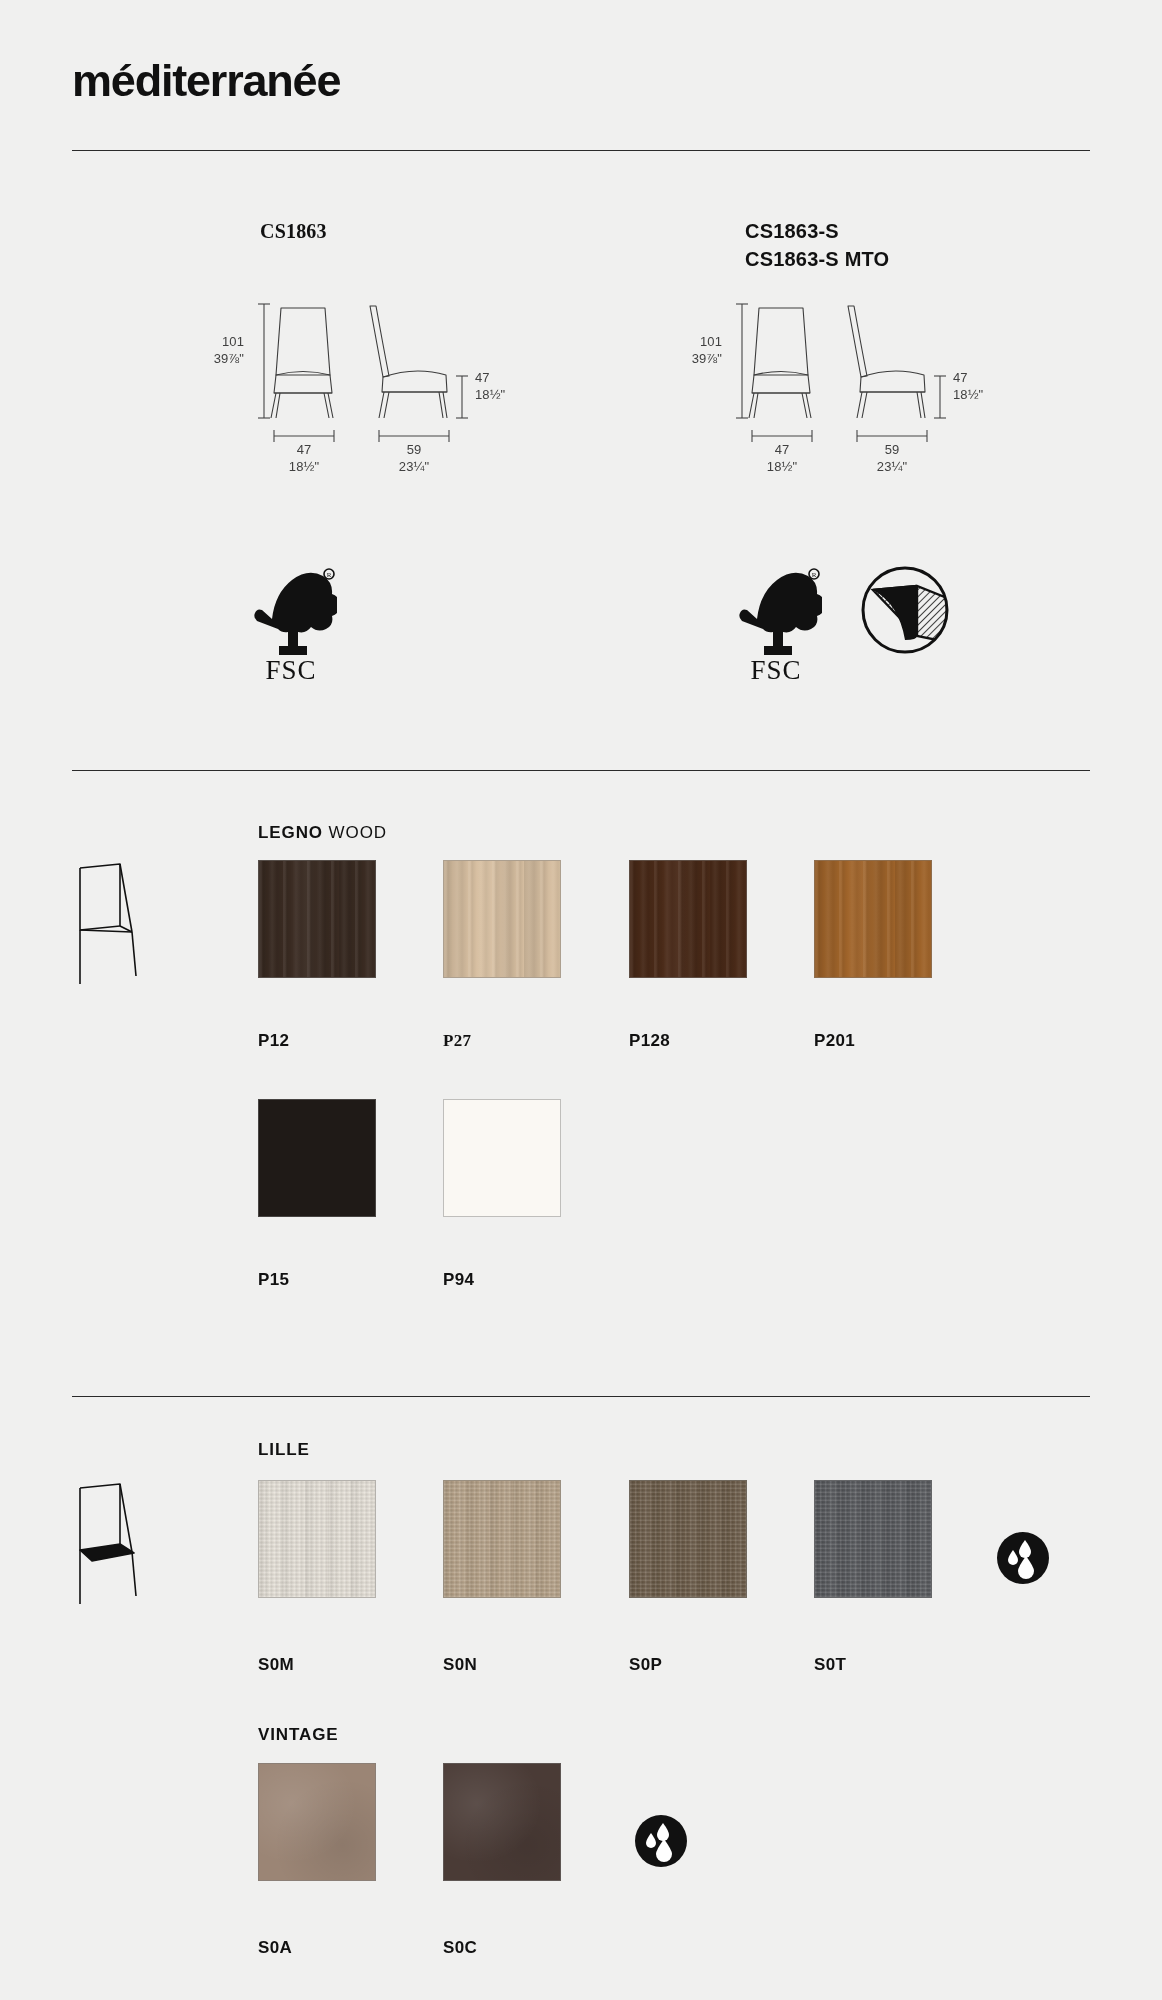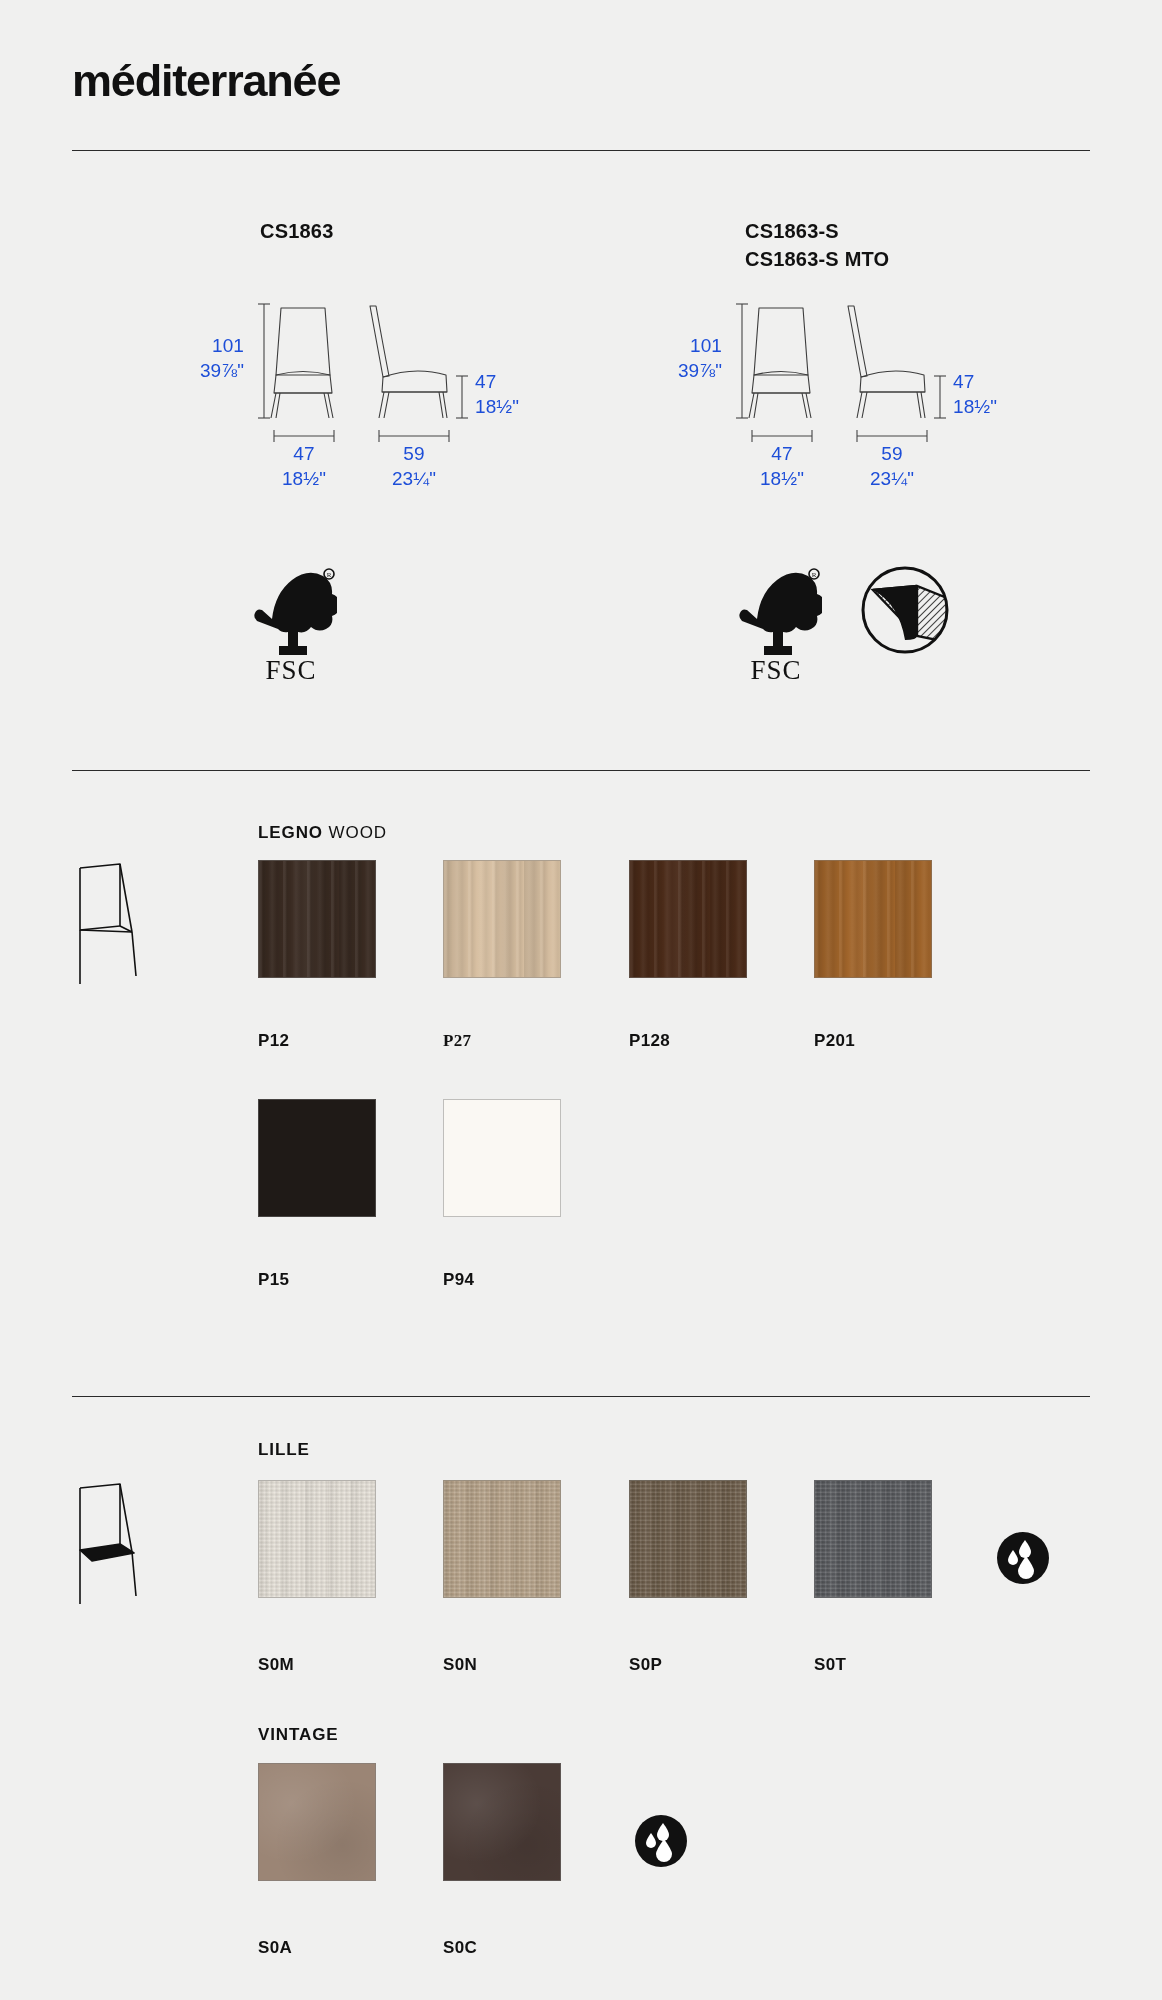--- a/index.html
+++ b/index.html
@@ -28,37 +28,37 @@
     width: 1018px;
     height: 0;
     border-top: 1.4px solid #2a2a2a;
   }
   #rule-top { top: 150px; }
   #rule-mid { top: 770px; }
   #rule-low { top: 1396px; }
 
   
   .product { position: absolute; top: 218px; }
-  #product-a { left: 260px; }
+  #product-a { left: 260px; font-family: Liberation Serif, serif; }
   #product-b { left: 745px; }
   .prod-code {
     font-size: 20px;
     font-weight: bold;
     letter-spacing: 0.2px;
     line-height: 1.38;
     white-space: pre-line;
   }
 
   .diagram { position: absolute; top: 300px; }
   #diagram-a { left: 250px; }
   #diagram-b { left: 728px; }
 
   .dimtext {
-    font-size: 19px;
-    color: #1d4ed8;
+    font-size: 13px;
+    color: #404040;
     letter-spacing: 0.1px;
     line-height: 1.3;
     white-space: pre-line;
   }
 
   
   .cert-row { position: absolute; top: 565px; }
   #cert-a { left: 245px; }
   #cert-b { left: 730px; }
   .cert-item { position: absolute; }

